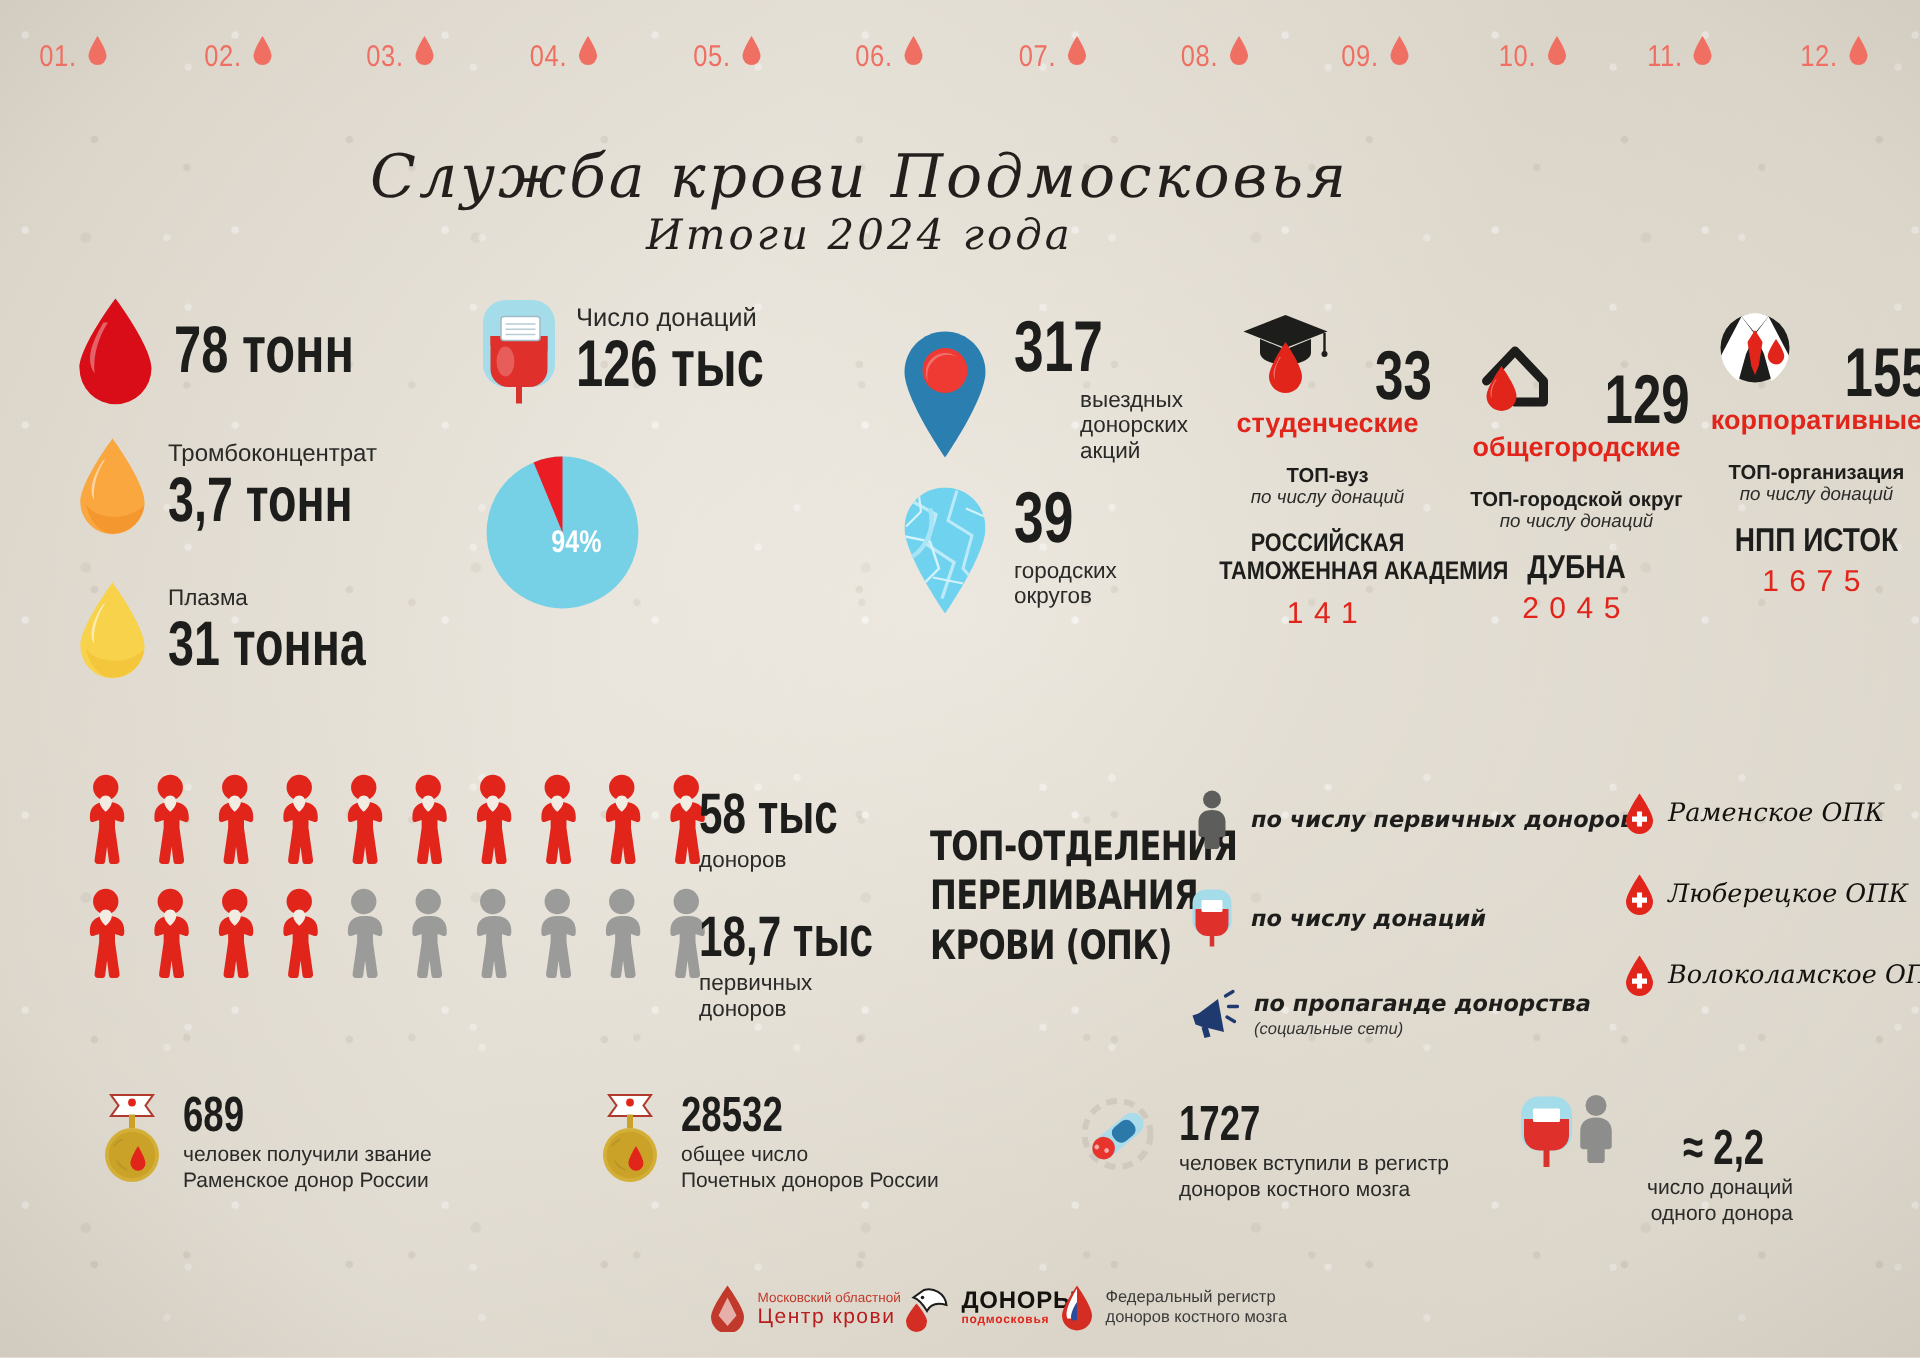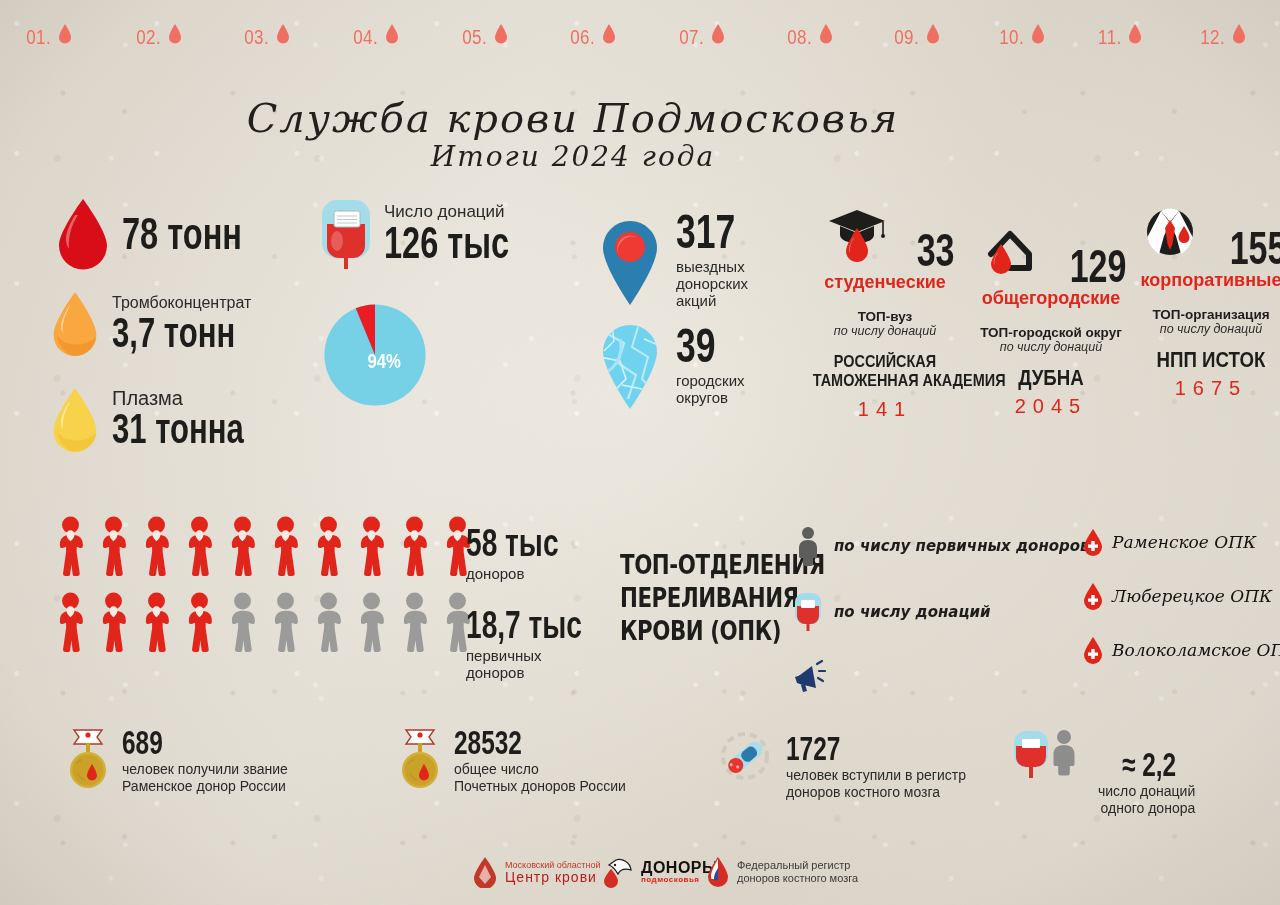--- a/index.html
+++ b/index.html
@@ -184,21 +184,21 @@
   </div>
 </div>
 
 <div id="title">
   <div class="script l1">Служба крови Подмосковья</div>
   <div class="script l2">Итоги 2024 года</div>
 </div>
 
 <div class="abs" style="left:48px;top:196px;">
 
-  <div class="statrow" style="height:76px;justify-content:center;">
+  <div class="statrow" style="height:76px;">
     <svg width="58" height="74" viewBox="0 0 58 74">
       <path d="M29 2C29 2 5 34 5 48.5A24 24 0 0 0 53 48.5C53 34 29 2 29 2Z" fill="#d80d17"></path>
       <path d="M21 18c-4 7-9 16-9 24 0 4 1 7 3 10-1-13 3-25 9-34-1 0-2 0-3 0z" fill="#ffffff" opacity=".35"></path>
     </svg>
     <div style="margin-left:10px;">
       <div class="bignum" style="font-size:44px;line-height:44px;">78 тонн</div>
     </div>
   </div>
 
   <div class="statrow" style="height:92px;margin-top:6px;">
@@ -213,21 +213,21 @@
     </div>
   </div>
 
   <div class="statrow" style="height:92px;margin-top:4px;">
     <svg width="54" height="70" viewBox="0 0 58 74">
       <path d="M29 3C29 3 6 34 6 48.5A23 23 0 0 0 52 48.5C52 34 29 3 29 3Z" fill="#f7d24a"></path>
       <path d="M29 71a23 23 0 0 0 22.8-20C44 58 33 61 22 58c-5-1-9-4-12-8 2 11 9.6 21 19 21z" fill="#efb92c" opacity=".5"></path>
       <path d="M22 19c-4 6-8 14-8 21 0 3 .6 5 1.8 7-.8-11 2.6-21 8-29-.6 0-1.2.4-1.8 1z" fill="#ffffff" opacity=".55"></path>
     </svg>
     <div style="margin-left:10px;">
-      <div class="sublabel" style="font-size:20px;">Плазма</div>
+      <div class="sublabel" style="font-size:15px;">Плазма</div>
       <div class="bignum" style="font-size:42px;line-height:44px;">31 тонна</div>
     </div>
   </div>
 </div>
 
 <div class="abs" style="left:318px;top:196px;">
   <div class="statrow">
     <svg width="56" height="76" viewBox="0 0 56 76">
       <rect x="4" y="4" width="48" height="58" rx="15" fill="#a5dcea"></rect>
       <path d="M9 28h38v22a12 12 0 0 1-12 12H21a12 12 0 0 1-12-12z" fill="#e0302c"></path>
@@ -257,21 +257,21 @@
 
 <div class="abs" style="left:598px;top:216px;">
   <div class="statrow">
     <svg width="64" height="88" viewBox="0 0 64 88">
       <path d="M32 2C17 2 5 14 5 29c0 18 27 57 27 57s27-39 27-57C59 14 47 2 32 2Z" fill="#2b7fb0"></path>
       <circle cx="32" cy="28" r="15" fill="#ee3a33"></circle>
       <path d="M24 22a13 13 0 0 1 16-3 13 13 0 0 0-19 17 13 13 0 0 1 3-14z" fill="#ffffff" opacity=".28"></path>
     </svg>
     <div style="margin-left:14px;margin-top:-6px;">
       <div class="bignum" style="font-size:48px;line-height:44px;">317</div>
-      <div class="sublabel" style="white-space:pre;margin-top:4px;">выездных
+      <div class="sublabel" style="white-space:pre;margin-top:4px;margin-left:44px;">выездных
 донорских
 акций</div>
     </div>
   </div>
 
   <div class="statrow" style="margin-top:14px;">
     <svg width="64" height="88" viewBox="0 0 64 88">
       <defs>
         <clipPath id="pinclip">
             <path d="M32 2C17 2 5 14 5 29c0 18 27 57 27 57s27-39 27-57C59 14 47 2 32 2Z"></path>
@@ -485,20 +485,24 @@
 
   <div class="opkline" style="margin-bottom:0;">
     <svg width="34" height="36" viewBox="0 0 34 36">
       <path d="M4 20 L20 8 L24 30 L8 26 Z" fill="#1e3a6e"></path>
       <path d="M3 19 L9 17 L11 27 L5 25 Z" fill="#1e3a6e"></path>
       <path d="M9 27 L11 34 L15 33 L13 26 Z" fill="#1e3a6e"></path>
       <path d="M25 6 l5 -3" stroke="#1e3a6e" stroke-width="2.2" stroke-linecap="round"></path>
       <path d="M27 13 l6 0" stroke="#1e3a6e" stroke-width="2.2" stroke-linecap="round"></path>
       <path d="M26 20 l5 3" stroke="#1e3a6e" stroke-width="2.2" stroke-linecap="round"></path>
     </svg>
+    <div>
+      <span class="opk-text">по пропаганде донорства</span>
+      <div style="font-size:11px;font-style:italic;color:#333;margin-top:1px;">(социальные сети)</div>
+    </div>
   </div>
 </div>
 
 <div class="abs" style="left:1082px;top:528px;">
   <div style="display:flex;align-items:center;gap:8px;margin-bottom:26px;">
     <svg width="22" height="28" viewBox="0 0 22 28">
       <path d="M11 1C11 1 2 14 2 19a9 9 0 0 0 18 0C20 14 11 1 11 1Z" fill="#e1251b"></path>
       <path d="M9.3 13h3.4v3.4H16v3.4h-3.3V23H9.3v-3.2H6v-3.4h3.3Z" fill="#ffffff"></path>
     </svg>
     <span class="opk-name">Раменское ОПК</span>

